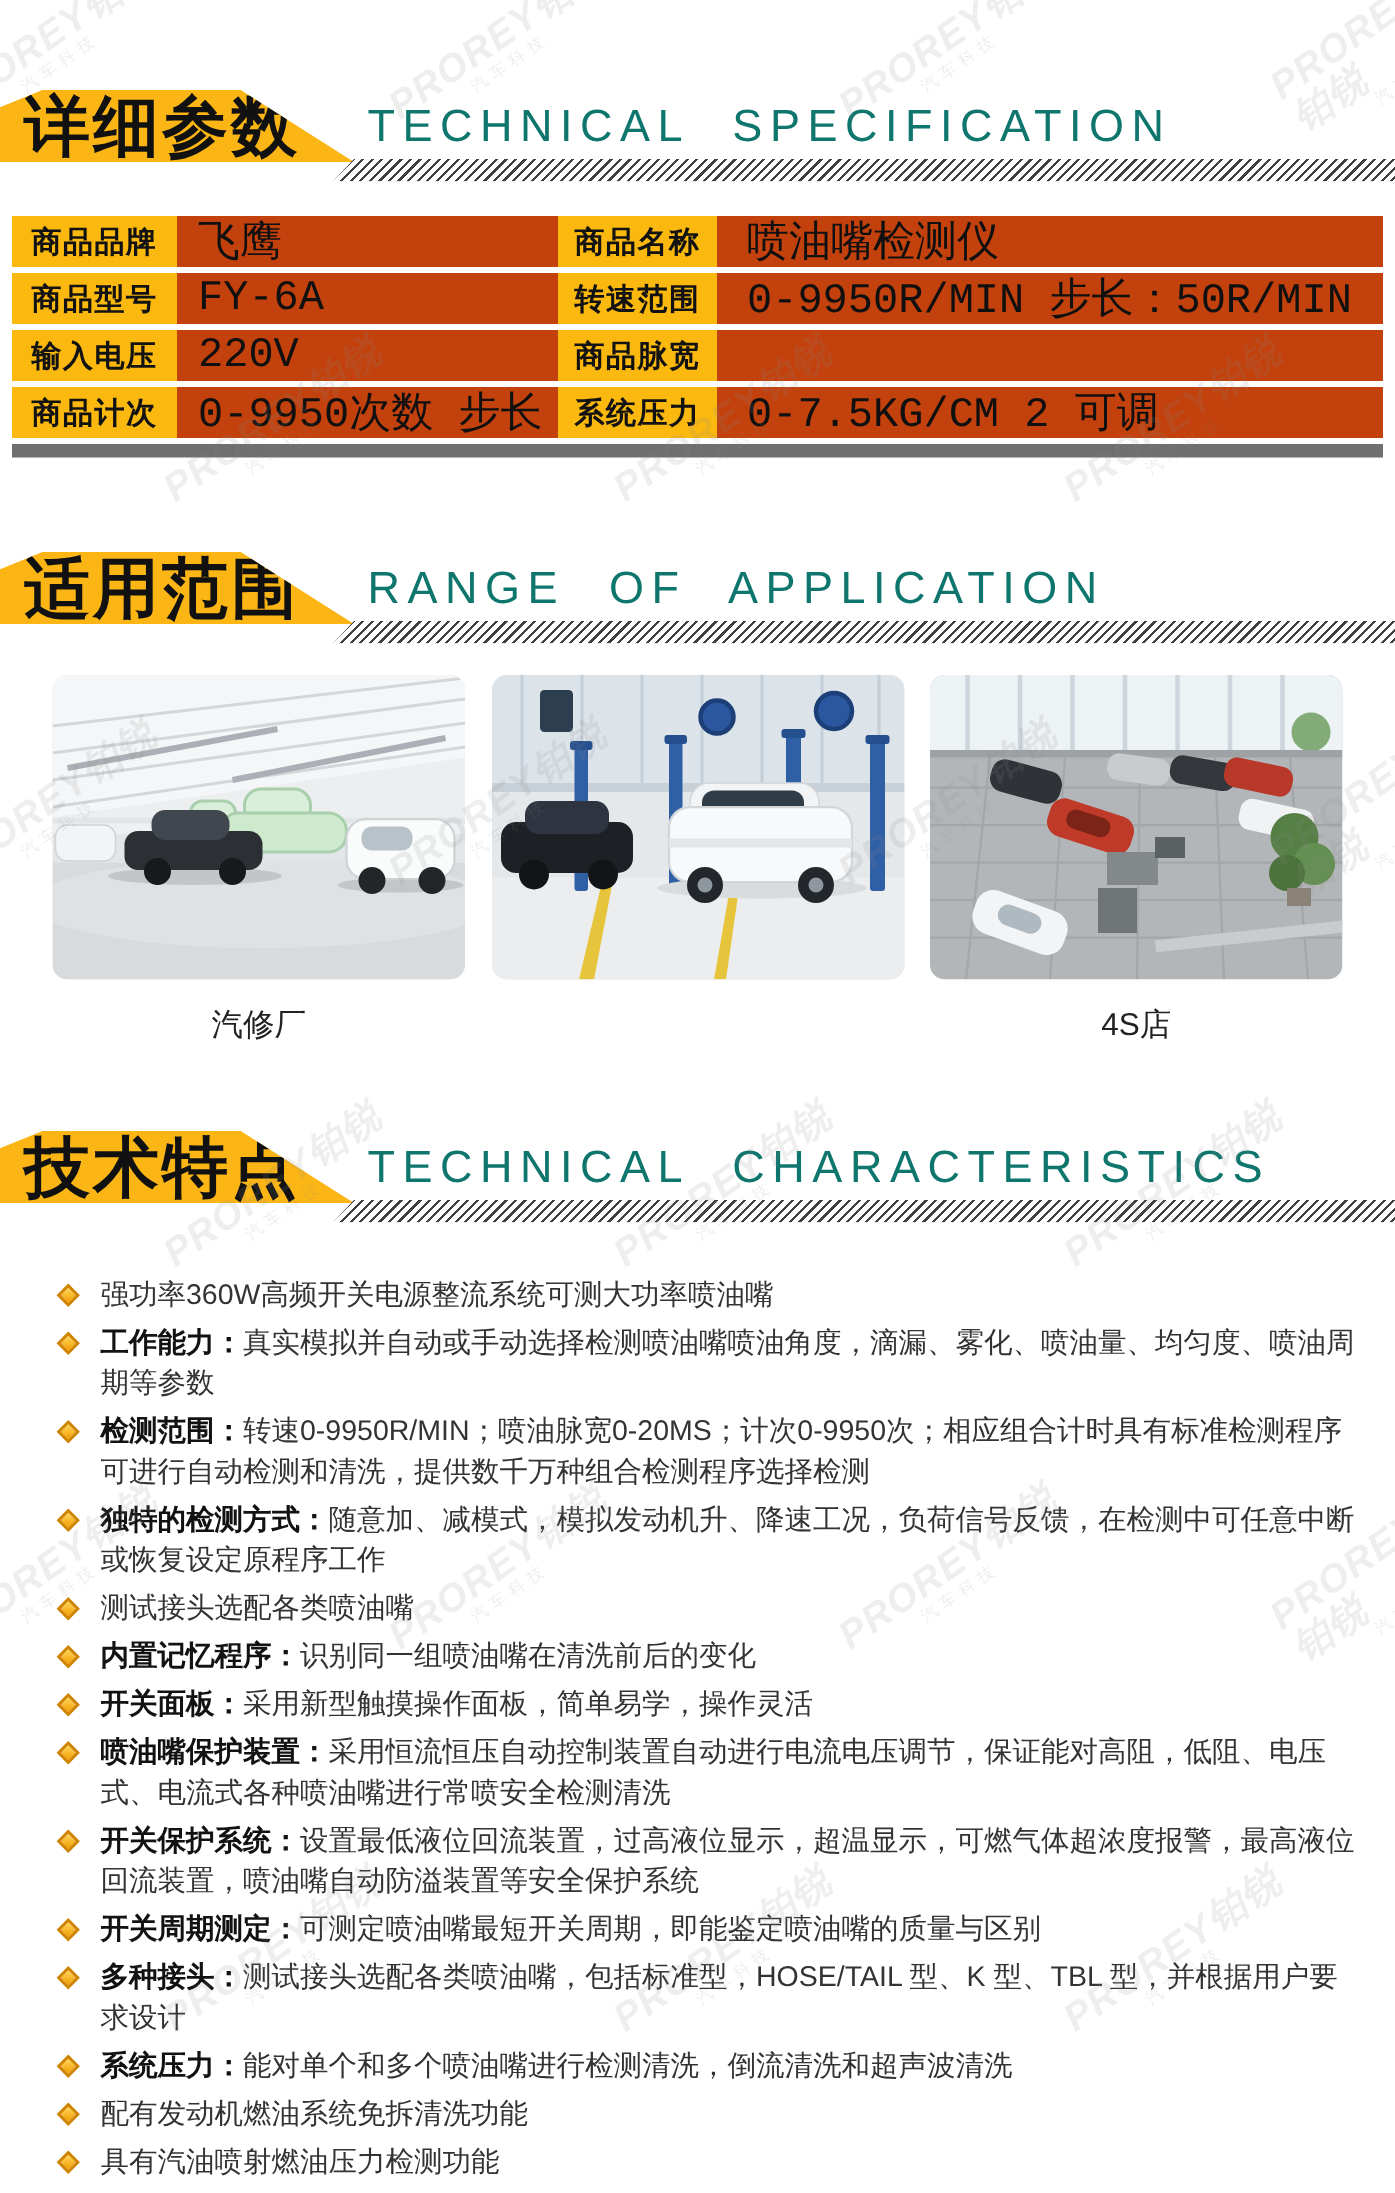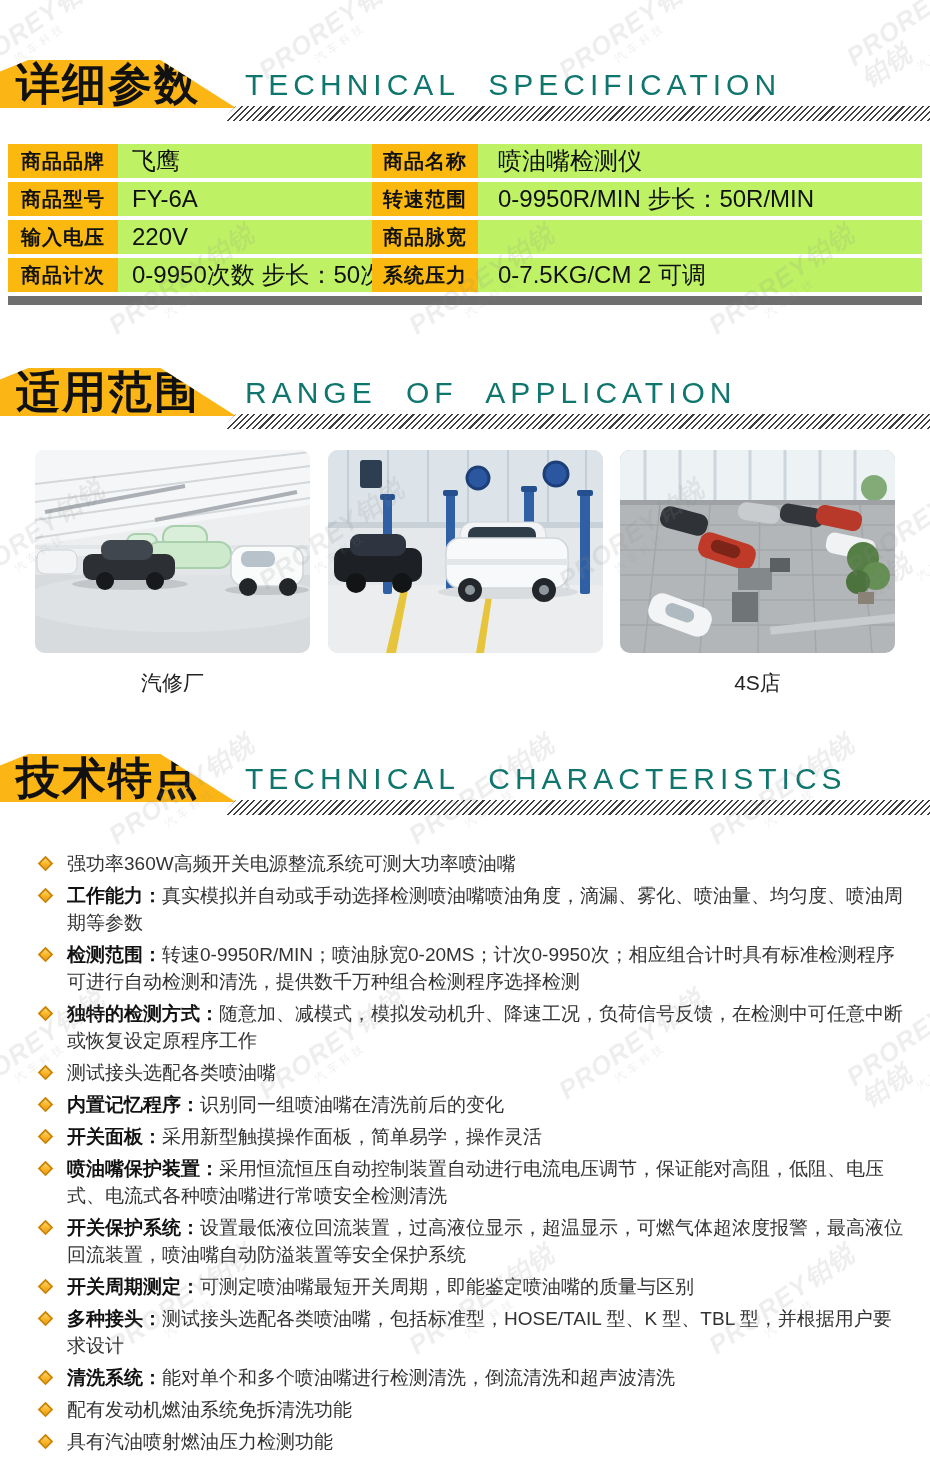--- a/index.html
+++ b/index.html
@@ -23,25 +23,25 @@
         clip-path:polygon(14px 0,100% 0,100% 100%,0 100%);}
   .sec-title{position:absolute;left:245px;top:2px;height:44px;line-height:46px;font-size:30px;
              color:#0f766e;letter-spacing:5px;word-spacing:16px;white-space:nowrap;font-weight:400;}
 
   .hdr1{margin-top:60px;}
   .hdr2{margin-top:63px;padding-left:26px;}
   .hdr3{margin-top:57px;}
 
   
   .spec-table{margin:22px 8px 0 8px;}
-  .trow{display:grid;grid-template-columns:110px 254px 106px 1fr;height:34px;background:#bef264;margin-bottom:4px;}
+  .trow{display:grid;grid-template-columns:110px 254px 106px 1fr;height:34px;background:#c2410c;margin-bottom:4px;}
   .trow:last-child{margin-bottom:0;}
   .tlabel{background:#FBB90F;display:flex;align-items:center;justify-content:center;
           font-size:20px;font-weight:bold;color:#121212;letter-spacing:1px;}
-  .tvalue{display:flex;align-items:center;padding-left:14px;font-size:24px;color:#101010;white-space:nowrap;overflow:hidden;}
+  .tvalue{display:flex;align-items:center;padding-left:14px;font-size:28px;color:#101010;white-space:nowrap;overflow:hidden;font-family:Liberation Mono, monospace;}
   .tvalue.v2{padding-left:20px;}
   .table-bar{height:9px;background:#6F6F6F;}
 
   
   .photos{display:flex;justify-content:space-between;padding:0 35px;margin-top:20px;}
   .photo{width:275px;height:203px;border-radius:10px;overflow:hidden;background:#e8eaec;}
   .photo svg{display:block;width:100%;height:100%;}
   .captions{display:flex;justify-content:space-between;padding:0 35px;margin-top:16px;}
   .caption{width:275px;text-align:center;font-size:21px;color:#222;}
 
@@ -335,19 +335,19 @@
     <li><span class="diamond"></span><b>工作能力：</b><span>真实模拟并自动或手动选择检测喷油嘴喷油角度，滴漏、雾化、喷油量、均匀度、喷油周期等参数</span></li>
     <li><span class="diamond"></span><b>检测范围：</b><span>转速0-9950R/MIN；喷油脉宽0-20MS；计次0-9950次；相应组合计时具有标准检测程序可进行自动检测和清洗，提供数千万种组合检测程序选择检测</span></li>
     <li><span class="diamond"></span><b>独特的检测方式：</b><span>随意加、减模式，模拟发动机升、降速工况，负荷信号反馈，在检测中可任意中断或恢复设定原程序工作</span></li>
     <li><span class="diamond"></span><b></b><span>测试接头选配各类喷油嘴</span></li>
     <li><span class="diamond"></span><b>内置记忆程序：</b><span>识别同一组喷油嘴在清洗前后的变化</span></li>
     <li><span class="diamond"></span><b>开关面板：</b><span>采用新型触摸操作面板，简单易学，操作灵活</span></li>
     <li><span class="diamond"></span><b>喷油嘴保护装置：</b><span>采用恒流恒压自动控制装置自动进行电流电压调节，保证能对高阻，低阻、电压式、电流式各种喷油嘴进行常喷安全检测清洗</span></li>
     <li><span class="diamond"></span><b>开关保护系统：</b><span>设置最低液位回流装置，过高液位显示，超温显示，可燃气体超浓度报警，最高液位回流装置，喷油嘴自动防溢装置等安全保护系统</span></li>
     <li><span class="diamond"></span><b>开关周期测定：</b><span>可测定喷油嘴最短开关周期，即能鉴定喷油嘴的质量与区别</span></li>
     <li><span class="diamond"></span><b>多种接头：</b><span>测试接头选配各类喷油嘴，包括标准型，HOSE/TAIL 型、K 型、TBL 型，并根据用户要求设计</span></li>
-    <li><span class="diamond"></span><b>清洗系统：</b><span>能对单个和多个喷油嘴进行检测清洗，倒流清洗和超声波清洗</span></li>
+    <li><span class="diamond"></span><b>系统压力：</b><span>能对单个和多个喷油嘴进行检测清洗，倒流清洗和超声波清洗</span></li>
     <li><span class="diamond"></span><b></b><span>配有发动机燃油系统免拆清洗功能</span></li>
     <li><span class="diamond"></span><b></b><span>具有汽油喷射燃油压力检测功能</span></li>
     <li><b></b></li>
   </ul>
 
 </div>
 
 </body></html>

